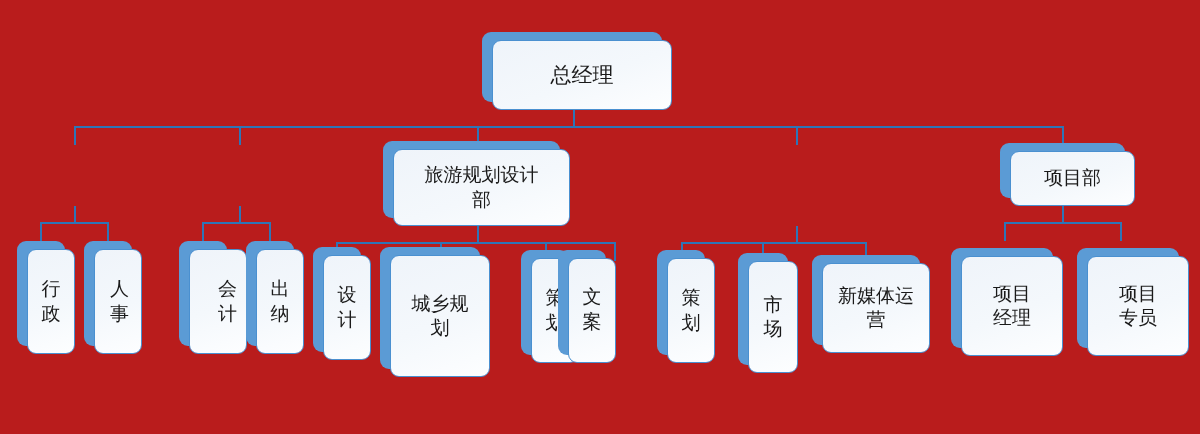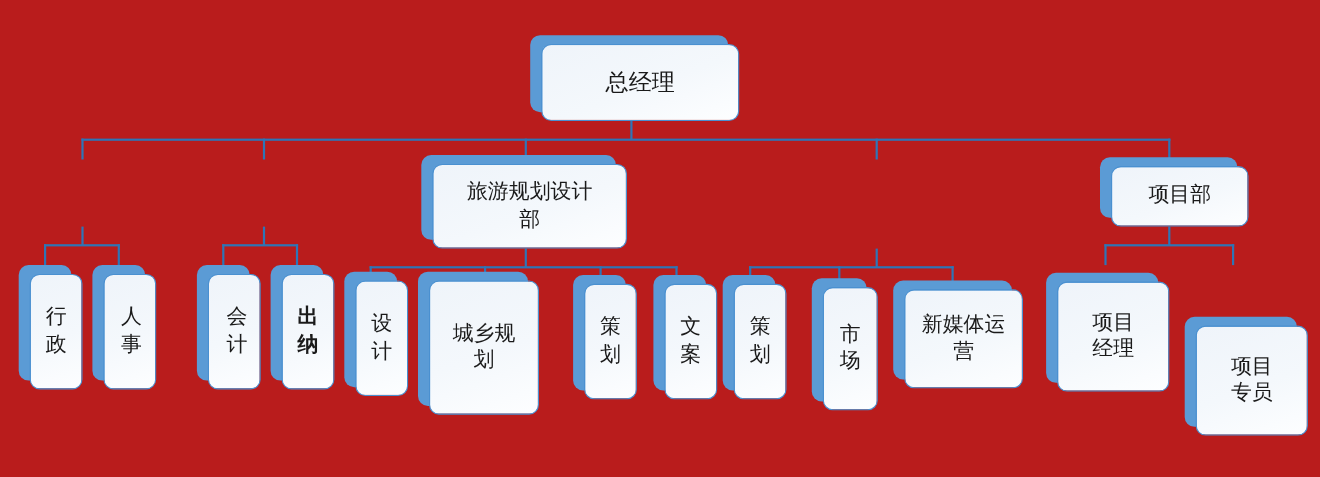--- a/index.html
+++ b/index.html
@@ -147,25 +147,25 @@
   </div>
   <div class="node leaf leaf-narrow" style="left:84px; top:241px; width:48px; height:105px;">
     <div class="shadow"></div>
     <div class="face" style="padding:0 12px;text-align:right;">
       <span class="label">人事</span>
     </div>
   </div>
 
   <div class="node leaf leaf-narrow" style="left:179px; top:241px; width:48px; height:105px;">
     <div class="shadow"></div>
-    <div class="face" style="padding:0 16px;">
+    <div class="face" style="padding:0 28px;">
       <span class="label">会计</span>
     </div>
   </div>
-  <div class="node leaf leaf-narrow" style="left:246px; top:241px; width:48px; height:105px;font-weight:bold;">
+  <div class="node leaf leaf-narrow" style="left:246px; top:241px; width:48px; height:105px;">
     <div class="shadow"></div>
     <div class="face" style="padding:0 12px;">
       <span class="label">出纳</span>
     </div>
   </div>
 
   <div class="node leaf leaf-narrow" style="left:313px; top:247px; width:48px; height:105px;">
     <div class="shadow"></div>
     <div class="face" style="padding:0 12px;">
       <span class="label">设计</span>
@@ -176,21 +176,21 @@
     <div class="face" style="padding:0 20px;">
       <span class="label">城乡规划</span>
     </div>
   </div>
   <div class="node leaf leaf-narrow" style="left:521px; top:250px; width:48px; height:105px;">
     <div class="shadow"></div>
     <div class="face" style="padding:0 12px;">
       <span class="label">策划</span>
     </div>
   </div>
-  <div class="node leaf leaf-narrow" style="left:594px; top:250px; width:48px; height:105px;font-family:Liberation Mono, monospace;">
+  <div class="node leaf leaf-narrow" style="left:558px; top:250px; width:48px; height:105px;font-family:Liberation Mono, monospace;">
     <div class="shadow"></div>
     <div class="face" style="padding:0 12px;">
       <span class="label">文案</span>
     </div>
   </div>
 
   <div class="node leaf leaf-narrow" style="left:657px; top:250px; width:48px; height:105px;">
     <div class="shadow"></div>
     <div class="face" style="padding:0 12px;">
       <span class="label">策划</span>
@@ -208,20 +208,20 @@
       <span class="label">项目经理</span>
     </div>
   </div>
 
   <div class="node leaf leaf-wide" style="left:812px; top:255px; width:108px; height:90px;">
     <div class="shadow"></div>
     <div class="face" style="padding:0 10px;">
       <span class="label">新媒体运营</span>
     </div>
   </div>
-  <div class="node leaf leaf-wide" style="left:1077px; top:248px; width:102px; height:100px;margin-top:40px;">
+  <div class="node leaf leaf-wide" style="left:1077px; top:248px; width:102px; height:100px;">
     <div class="shadow"></div>
     <div class="face" style="padding:0 22px;">
       <span class="label">项目专员</span>
     </div>
   </div>
 
 </div>
 
 </body></html>

